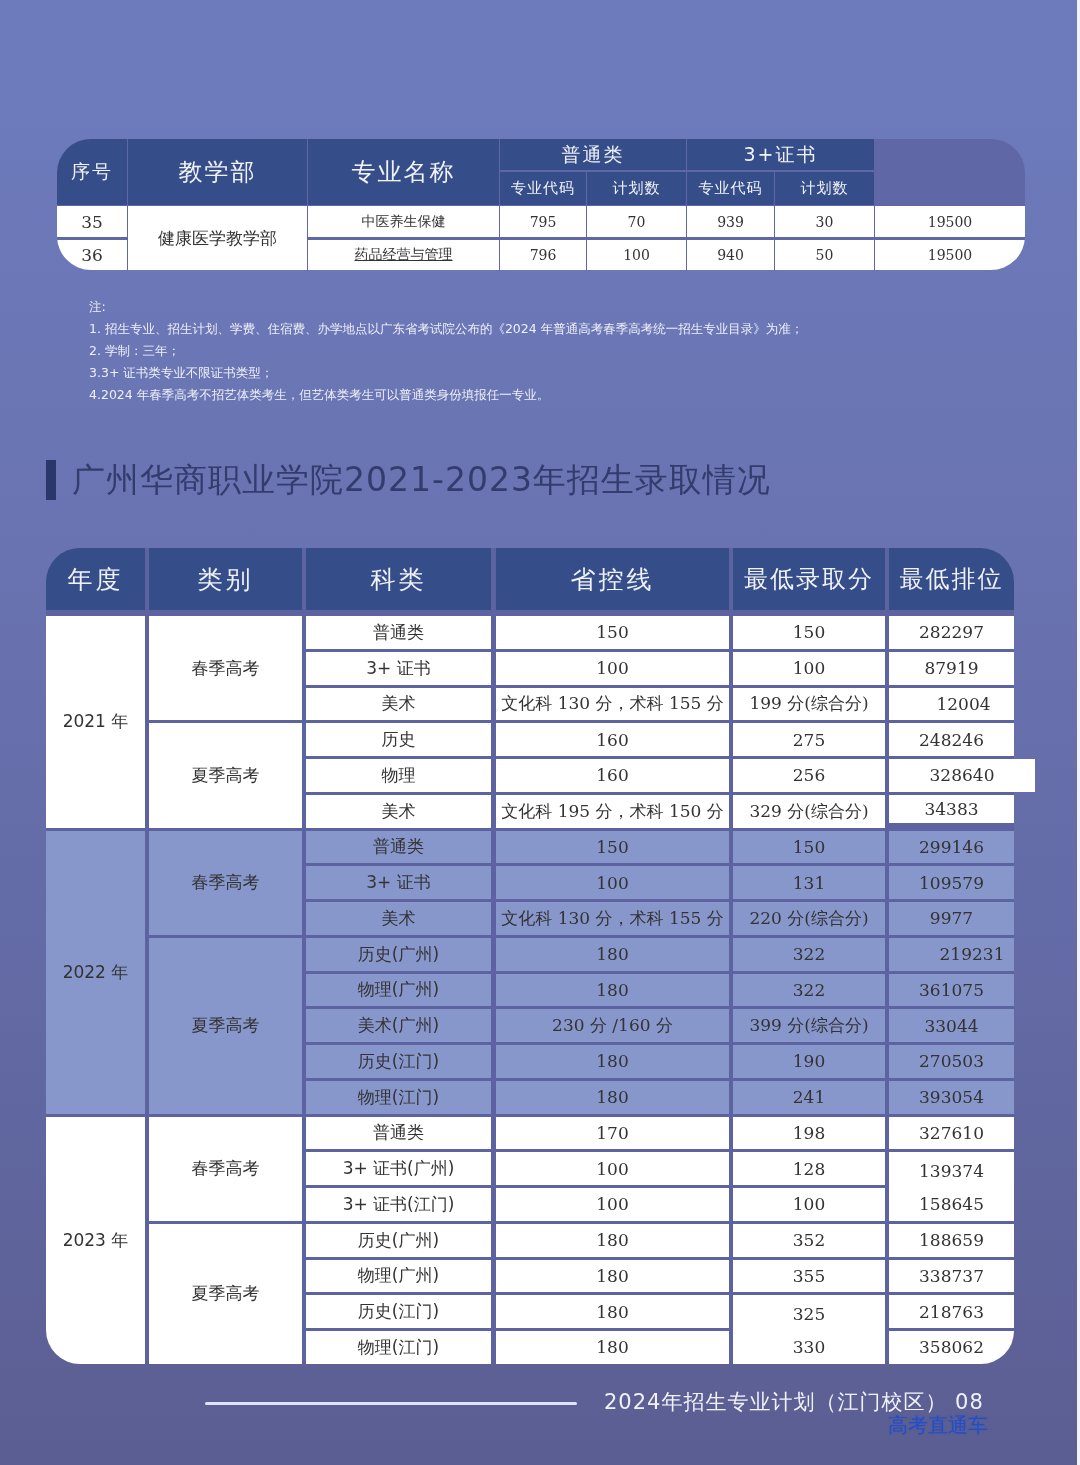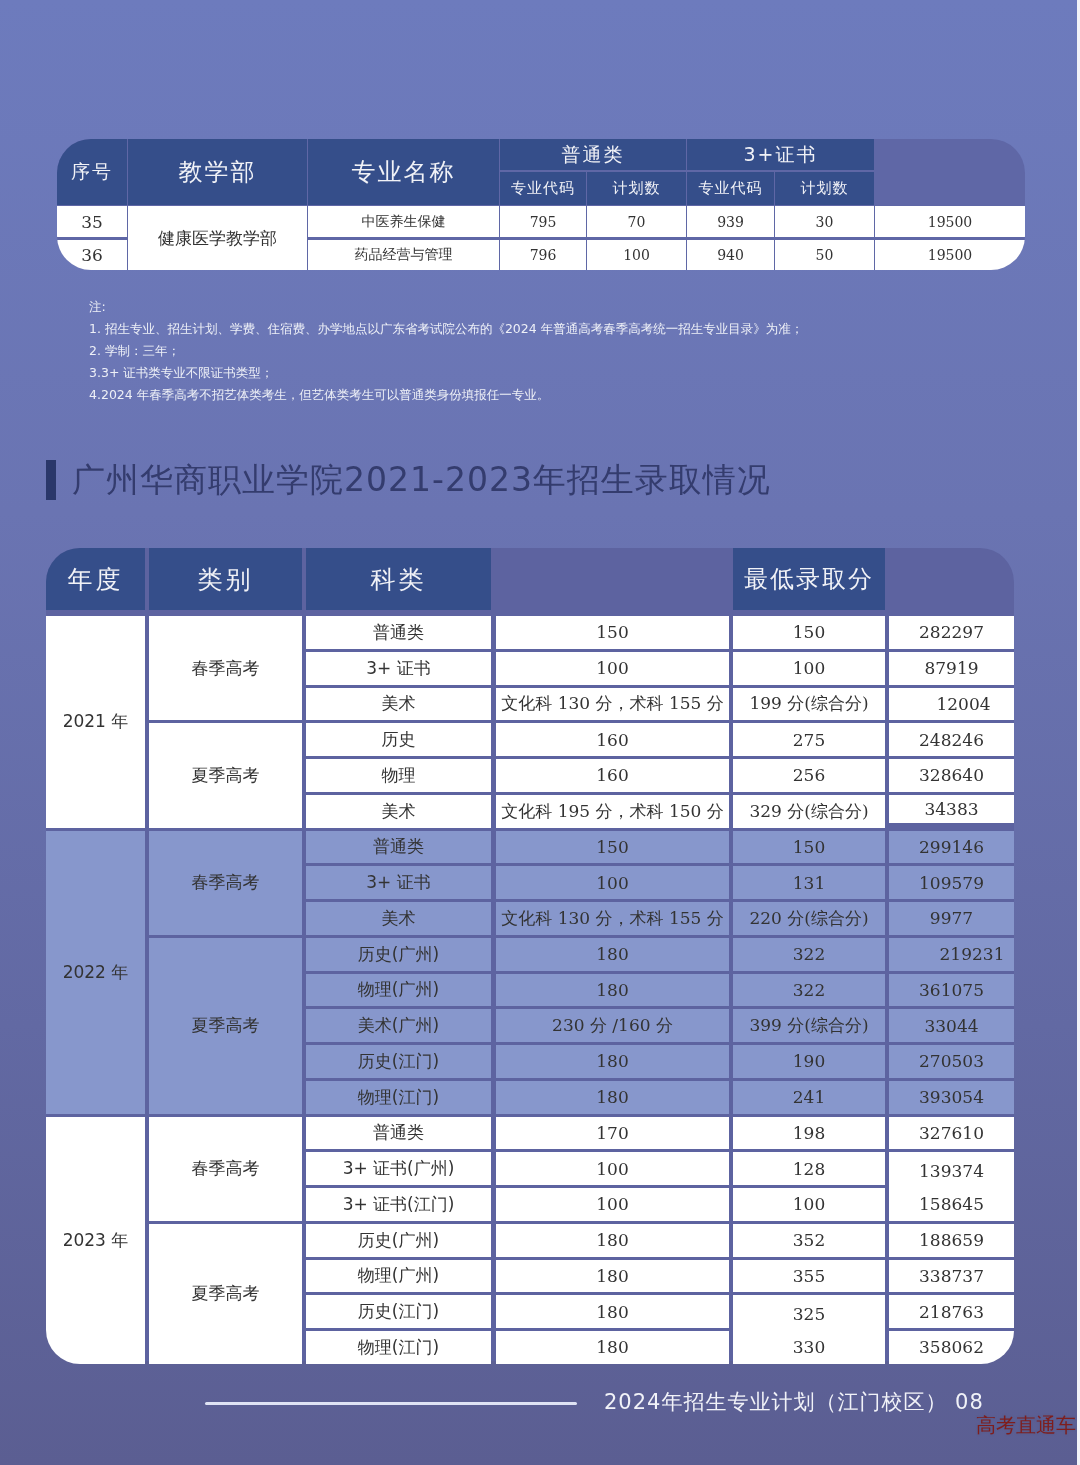--- a/index.html
+++ b/index.html
@@ -44,21 +44,21 @@
   .adm .w { background: #ffffff; }
   .adm .b { background: #8797cc; }
   .adm .grid-bg { position: absolute; left: 0; top: 0; width: 968px; height: 813px; background: #5d63a0; border-radius: 34px; }
   .adm .v { font-family: "DejaVu Serif", "Liberation Serif", serif; font-size: 17px; }
   .adm .t { font-family: "DejaVu Sans", "Liberation Sans", sans-serif; font-size: 17px; }
   .adm .mix { font-family: "DejaVu Serif", "Liberation Serif", serif; font-size: 17px; }
 
   
   .foot-line { position: absolute; left: 205px; top: 1402px; width: 372px; height: 3px; background: #dfe3f4; border-radius: 2px; }
   .foot-text { position: absolute; left: 604px; top: 1388px; color: #f1f2f8; font-size: 21px; letter-spacing: 1px; white-space: nowrap; }
-  .watermark { position: absolute; left: 976px; top: 1412px; color: #7f1d1d; font-size: 20px; white-space: nowrap; text-shadow: 0 0 2px #55587f; }
+  .watermark { position: absolute; left: 888px; top: 1412px; color: #1d4ed8; font-size: 20px; white-space: nowrap; text-shadow: 0 0 2px #55587f; }
 </style>
 </head>
 <body>
 
 <div class="edge-strip"></div>
 
 <div class="plan">
 
   <div class="cell hd mid" style="left:0;top:0;width:70px;height:66px;">序号</div>
   <div class="cell hd big" style="left:71px;top:0;width:179px;height:66px;">教学部</div>
@@ -73,21 +73,21 @@
   <div class="cell bd seq" style="left:0;top:67px;width:70px;height:31px;">35</div>
   <div class="cell bd dept" style="left:71px;top:67px;width:179px;height:64px;">健康医学教学部</div>
   <div class="cell bd txt" style="left:251px;top:67px;width:191px;height:31px;">中医养生保健</div>
   <div class="cell bd num" style="left:443px;top:67px;width:86px;height:31px;">795</div>
   <div class="cell bd num" style="left:530px;top:67px;width:99px;height:31px;">70</div>
   <div class="cell bd num" style="left:630px;top:67px;width:87px;height:31px;">939</div>
   <div class="cell bd num" style="left:718px;top:67px;width:99px;height:31px;">30</div>
   <div class="cell bd num" style="left:818px;top:67px;width:150px;height:31px;">19500</div>
 
   <div class="cell bd seq" style="left:0;top:101px;width:70px;height:30px;">36</div>
-  <div class="cell bd txt" style="left:251px;top:101px;width:191px;height:30px;">药品经营与管理</div>
+  <div class="cell bd txt" style="left:251px;top:101px;width:191px;height:30px;text-decoration:underline;">药品经营与管理</div>
   <div class="cell bd num" style="left:443px;top:101px;width:86px;height:30px;">796</div>
   <div class="cell bd num" style="left:530px;top:101px;width:99px;height:30px;">100</div>
   <div class="cell bd num" style="left:630px;top:101px;width:87px;height:30px;">940</div>
   <div class="cell bd num" style="left:718px;top:101px;width:99px;height:30px;">50</div>
   <div class="cell bd num" style="left:818px;top:101px;width:150px;height:30px;">19500</div>
 </div>
 
 <div class="notes">
   <div>注:</div>
   <div>1. 招生专业、招生计划、学费、住宿费、办学地点以广东省考试院公布的《2024 年普通高考春季高考统一招生专业目录》为准；</div>
@@ -97,21 +97,23 @@
 </div>
 
 <div class="sec-bar"></div>
 <div class="sec-title">广州华商职业学院2021-2023年招生录取情况</div>
 
 <div class="adm" id="adm">
   <div class="grid-bg"></div>
 <div class="cell hd" style="left: 0px; top: 0px; width: 99px; height: 62px; border-top-left-radius: 34px;">年度</div>
     <div class="cell hd" style="left: 103px; top: 0px; width: 153px; height: 62px;">类别</div>
     <div class="cell hd" style="left: 260px; top: 0px; width: 185px; height: 62px;">科类</div>
+    <div class="cell hd" style="left: 450px; top: 0px; width: 233px; height: 62px;">省控线</div>
     <div class="cell hd" style="left: 687px; top: 0px; width: 152px; height: 62px; font-size: 24px; letter-spacing: 2px;">最低录取分</div>
+    <div class="cell hd" style="left: 843px; top: 0px; width: 125px; height: 62px; border-top-right-radius: 34px; font-size: 24px; letter-spacing: 2px;">最低排位</div>
     <div class="cell w t" style="left: 0px; top: 68px; width: 99px; height: 211.5px;">2021 年</div>
     <div class="cell w t" style="left: 103px; top: 68px; width: 153px; height: 104.25px;">春季高考</div>
     <div class="cell w t" style="left: 260px; top: 68px; width: 185px; height: 32.75px;">普通类</div>
     <div class="cell w mix" style="left: 450px; top: 68px; width: 233px; height: 32.75px;">150</div>
     <div class="cell w mix" style="left: 687px; top: 68px; width: 152px; height: 32.75px;">150</div>
     <div class="cell w v" style="left: 843px; top: 68px; width: 125px; height: 32.75px;">282297</div>
     <div class="cell w t" style="left: 260px; top: 103.75px; width: 185px; height: 32.75px;">3+ 证书</div>
     <div class="cell w mix" style="left: 450px; top: 103.75px; width: 233px; height: 32.75px;">100</div>
     <div class="cell w mix" style="left: 687px; top: 103.75px; width: 152px; height: 32.75px;">100</div>
     <div class="cell w v" style="left: 843px; top: 103.75px; width: 125px; height: 32.75px;">87919</div>
@@ -120,21 +122,21 @@
     <div class="cell w mix" style="left: 687px; top: 139.5px; width: 152px; height: 32.75px;">199 分(综合分)</div>
     <div class="cell w v" style="left: 843px; top: 139.5px; width: 125px; height: 32.75px; padding-left: 24px;">12004</div>
     <div class="cell w t" style="left: 103px; top: 175.25px; width: 153px; height: 104.25px;">夏季高考</div>
     <div class="cell w t" style="left: 260px; top: 175.25px; width: 185px; height: 32.75px;">历史</div>
     <div class="cell w mix" style="left: 450px; top: 175.25px; width: 233px; height: 32.75px;">160</div>
     <div class="cell w mix" style="left: 687px; top: 175.25px; width: 152px; height: 32.75px;">275</div>
     <div class="cell w v" style="left: 843px; top: 175.25px; width: 125px; height: 32.75px;">248246</div>
     <div class="cell w t" style="left: 260px; top: 211px; width: 185px; height: 32.75px;">物理</div>
     <div class="cell w mix" style="left: 450px; top: 211px; width: 233px; height: 32.75px;">160</div>
     <div class="cell w mix" style="left: 687px; top: 211px; width: 152px; height: 32.75px;">256</div>
-    <div class="cell w v" style="left: 843px; top: 211px; width: 125px; height: 32.75px;">328640</div>
+    <div class="cell w v" style="left: 843px; top: 211px; width: 146px; height: 32.75px;">328640</div>
     <div class="cell w t" style="left: 260px; top: 246.75px; width: 185px; height: 32.75px;">美术</div>
     <div class="cell w mix" style="left: 450px; top: 246.75px; width: 233px; height: 32.75px;">文化科 195 分，术科 150 分</div>
     <div class="cell w mix" style="left: 687px; top: 246.75px; width: 152px; height: 32.75px;">329 分(综合分)</div>
     <div class="cell w v" style="left: 843px; top: 246.75px; width: 125px; height: 28px;">34383</div>
     <div class="cell b t" style="left: 0px; top: 282.5px; width: 99px; height: 283px;">2022 年</div>
     <div class="cell b t" style="left: 103px; top: 282.5px; width: 153px; height: 104.25px;">春季高考</div>
     <div class="cell b t" style="left: 260px; top: 282.5px; width: 185px; height: 32.75px;">普通类</div>
     <div class="cell b mix" style="left: 450px; top: 282.5px; width: 233px; height: 32.75px;">150</div>
     <div class="cell b mix" style="left: 687px; top: 282.5px; width: 152px; height: 32.75px;">150</div>
     <div class="cell b v" style="left: 843px; top: 282.5px; width: 125px; height: 32.75px;">299146</div>

